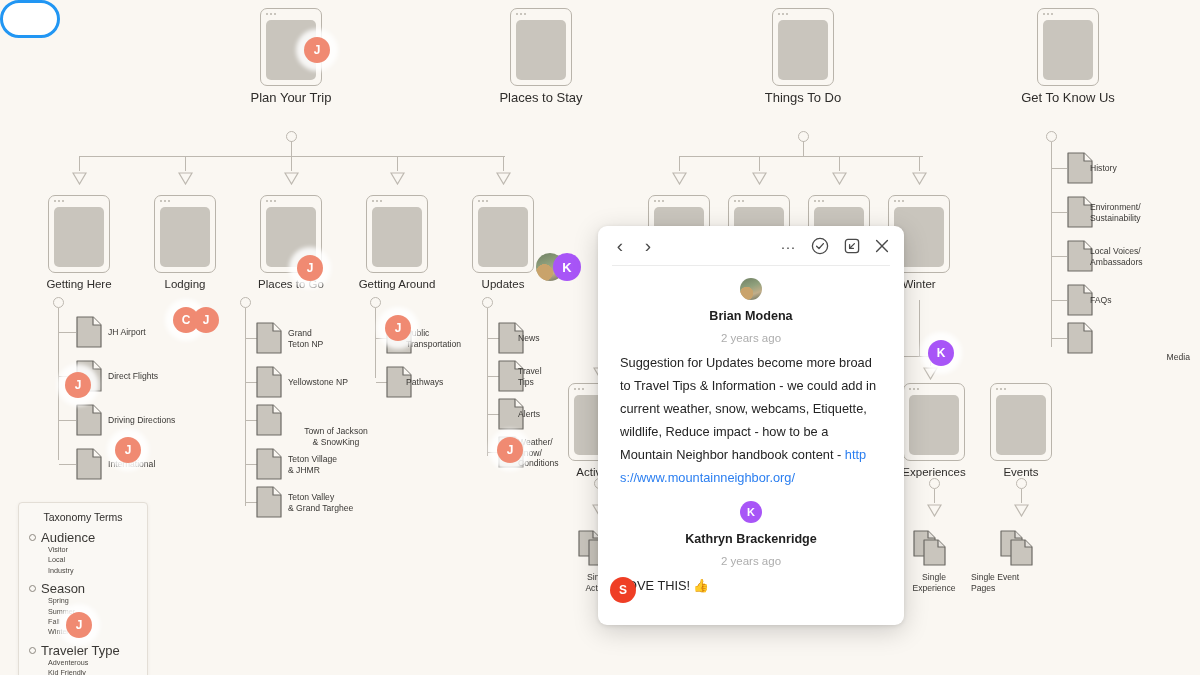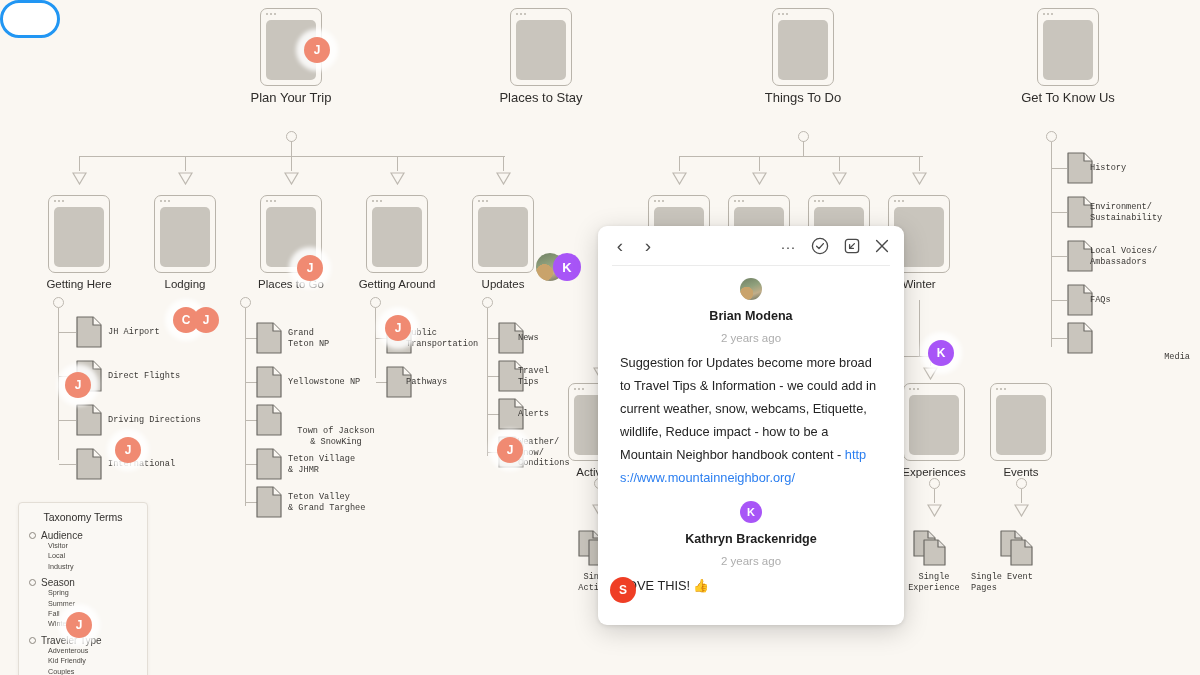--- a/index.html
+++ b/index.html
@@ -41,21 +41,21 @@
 
   
   .docicon { position: absolute; width: 26px; height: 32px; }
   .docicon svg { display:block; }
 
   
   .stackicon { position:absolute; width: 38px; height: 38px; }
 
   .doclabel {
     position: absolute; font-size: 8.6px; color: #3a3835;
-    line-height: 10.5px; white-space: pre-line; font-family: Liberation Mono, monospace;
+    line-height: 10.5px; white-space: pre-line;
   }
 
   
   .ln { position: absolute; background: #bdb8b0; }
   .lnh { height: 1.2px; }
   .lnv { width: 1.2px; }
   .circ {
     position: absolute; width: 11px; height: 11px;
     border: 1.3px solid #bdb8b0; border-radius: 50%; background: #faf7f2;
   }
@@ -76,21 +76,21 @@
   
   #taxonomy {
     position: absolute; left: 18px; top: 502px; width: 130px; height: 180px;
     background: #faf8f4; border: 1px solid #e3ded6; border-radius: 4px;
     box-shadow: 0 1px 4px rgba(0,0,0,.05);
     padding: 8px 10px;
   }
   #taxonomy .tx-title { font-size: 10.5px; color: #2f2d2b; text-align: center; margin-bottom: 7px; }
   .tx-group { display:flex; align-items:center; gap:5px; margin-top: 5px; }
   .tx-radio { width: 7px; height: 7px; border:1px solid #8d8880; border-radius:50%; flex:none; }
-  .tx-group-label { font-size: 10px; color:#3a3835; }
+  .tx-group-label { font-size: 13px; color:#3a3835; }
   .tx-child { font-size: 7.2px; color:#4a4742; margin-left: 19px; line-height: 10.4px; }
 
   
   #popup {
     position: absolute; left: 598px; top: 226px; width: 306px; height: 399px;
     background: #ffffff; border-radius: 9px;
     box-shadow: 0 6px 26px rgba(0,0,0,.18), 0 1px 4px rgba(0,0,0,.10);
     overflow: hidden;
   }
   #popup .bar { position: relative; height: 40px; }

